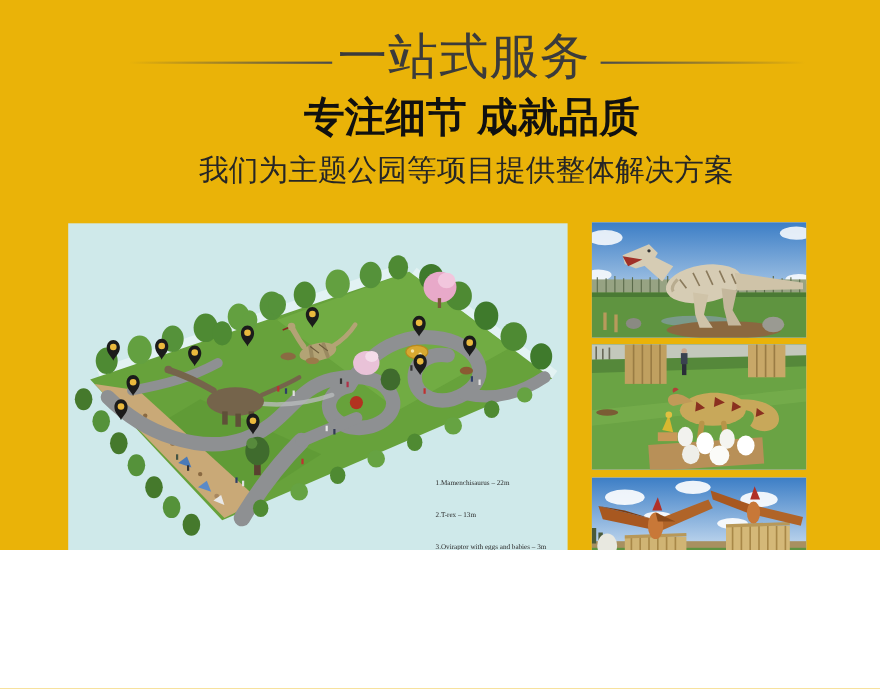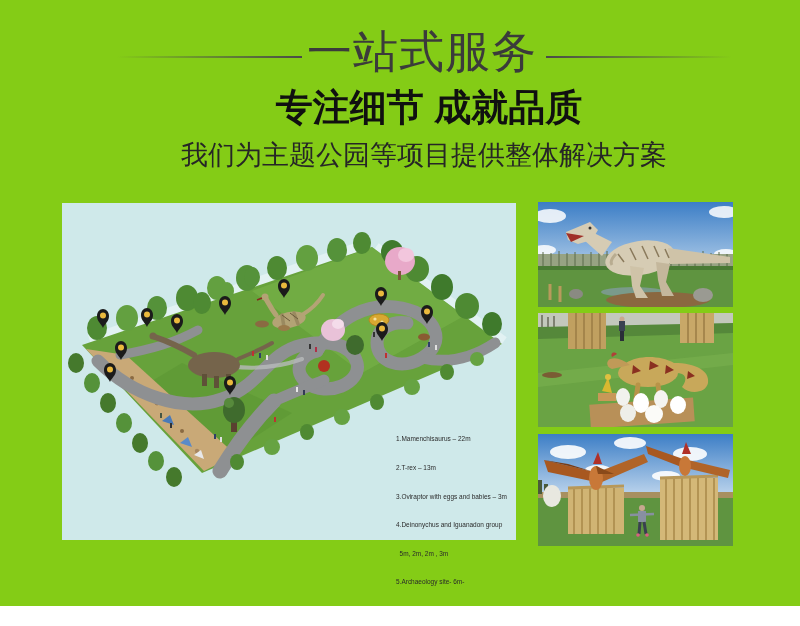--- a/index.html
+++ b/index.html
@@ -1,17 +1,17 @@
 <!DOCTYPE html>
 <html><head>
 <meta charset="utf-8">
 <style>
   html,body{margin:0;padding:0;background:#ffffff;}
-  .page{position:relative;width:800px;height:606px;background:#84cc16;overflow:hidden;
-        font-family:Liberation Sans, sans-serif;}
+  .page{position:relative;width:800px;height:500px;background:#eab308;overflow:hidden;
+        font-family:Liberation Serif, serif;}
   .abs{position:absolute;}
   
   .title{left:22px;top:27px;width:800px;text-align:center;font-size:45px;line-height:1.1;
          font-weight:500;color:#3b3b3b;letter-spacing:1px;}
   .hline{top:56px;height:2px;}
   .hline-left{left:117px;width:185px;background:linear-gradient(to right,rgba(120,120,120,0),#4a4a4a);}
   .hline-right{left:546px;width:186px;background:linear-gradient(to right,#4a4a4a,rgba(120,120,120,0));}
   .headline{left:29px;top:88px;width:800px;text-align:center;font-size:37px;line-height:1.1;
             font-weight:700;color:#101010;}
   .tagline{left:24px;top:139px;width:800px;text-align:center;font-size:27px;line-height:1.2;

